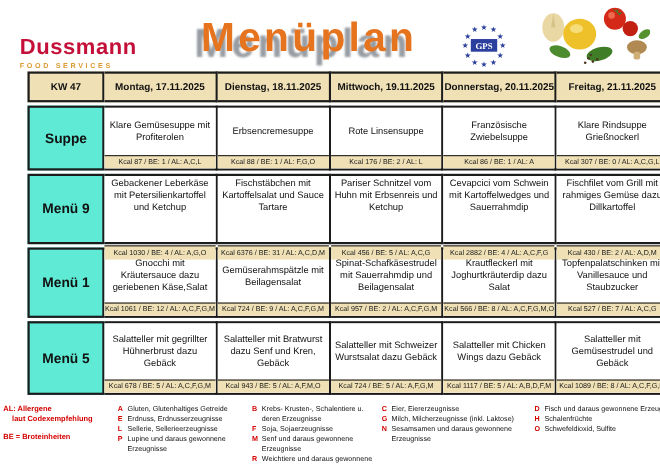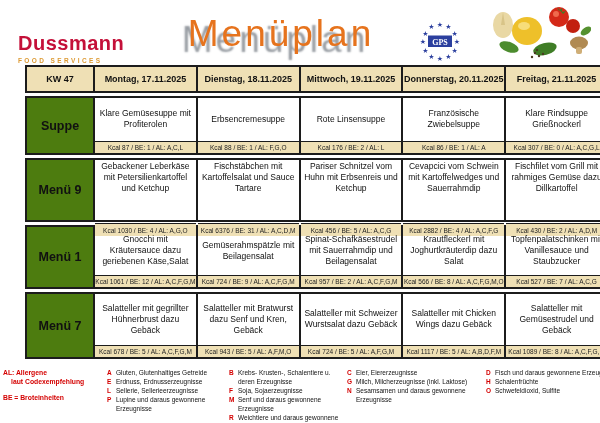--- a/index.html
+++ b/index.html
@@ -8,34 +8,34 @@
     font-family:"Liberation Sans",sans-serif;
     position:relative;overflow:hidden;color:#111;
   }
   
   .header{position:relative;height:62px;}
   .brand{position:absolute;left:18px;top:9px;margin-top:23px;}
   .brand-name{font-size:20px;font-weight:bold;color:#c41039;letter-spacing:.5px;}
   .brand-sub{font-size:6.5px;font-weight:bold;color:#dd9a33;letter-spacing:2.4px;margin-top:2px;}
   .title{
     position:absolute;left:138px;top:13px;width:286px;text-align:center;
-    font-size:37px;font-weight:normal;color:#e6731d;letter-spacing:3px;
+    font-size:37px;font-weight:bold;color:#e6731d;letter-spacing:3px;
     text-shadow:-6px 6px 2px #979ca2;
   }
   .gps{position:absolute;left:417px;top:19px;}
   .photo{position:absolute;left:487px;top:3px;}
   
   .menu-table{
     margin-left:25px;border-collapse:separate;border-spacing:0 3px;
     width:584px;table-layout:fixed;
   }
   .menu-table th,.menu-table td{border:2px solid #1c1c1c;border-left-width:0;padding:0;}
   .menu-table th:first-child,.menu-table td:first-child{border-left-width:2px;}
   .menu-table th{background:#efe0b5;font-size:9px;height:24px;color:#111;}
-  td.rowlabel{background:#4d7c0f;text-align:center;font-size:12.5px;font-weight:bold;vertical-align:middle;}
+  td.rowlabel{background:#5eead4;text-align:center;font-size:12.5px;font-weight:bold;vertical-align:middle;}
   .cellwrap{display:flex;flex-direction:column;background:#fff;}
   tr.r0 .cellwrap{height:55px;}
   tr.r1 .cellwrap{height:60px;gap:28px;}
   tr.r2 .cellwrap{height:60px;}
   tr.r3 .cellwrap{height:63px;}
   .dish{
     flex:1;display:flex;align-items:center;justify-content:center;
     text-align:center;font-size:8.5px;line-height:1.3;padding:1px 3px;
   }
   .kcal{
@@ -223,21 +223,21 @@
         </td>
     <td>
           <div class="cellwrap">
       <div class="dish">Topfenpalatschinken mit Vanillesauce und Staubzucker</div>
       <div class="kcal">Kcal 527 / BE: 7 / AL: A,C,G</div>
     </div>
         </td>
   </tr>
 
   <tr class="r3">
-    <td class="rowlabel">Menü 7</td>
+    <td class="rowlabel">Menü 5</td>
     <td>
           <div class="cellwrap">
       <div class="dish">Salatteller mit gegrillter Hühnerbrust dazu Gebäck</div>
       <div class="kcal">Kcal 678 / BE: 5 / AL: A,C,F,G,M</div>
     </div>
         </td>
     <td>
           <div class="cellwrap">
       <div class="dish">Salatteller mit Bratwurst dazu Senf und Kren, Gebäck</div>
       <div class="kcal">Kcal 943 / BE: 5 / AL: A,F,M,O</div>

